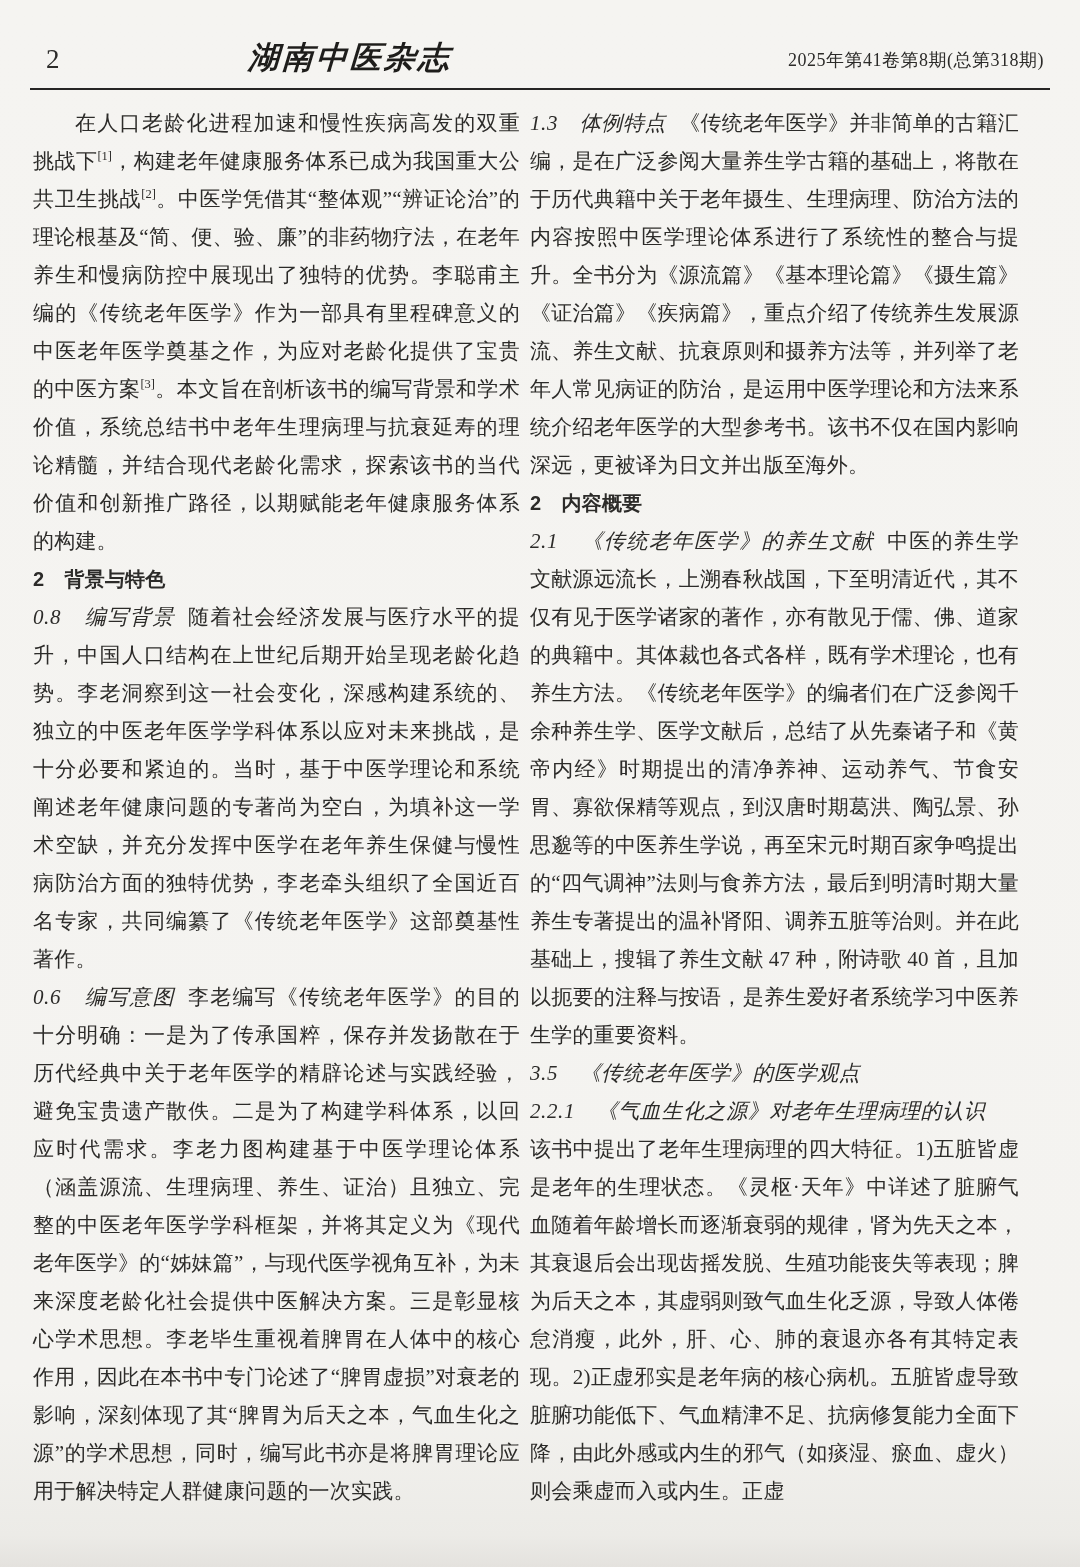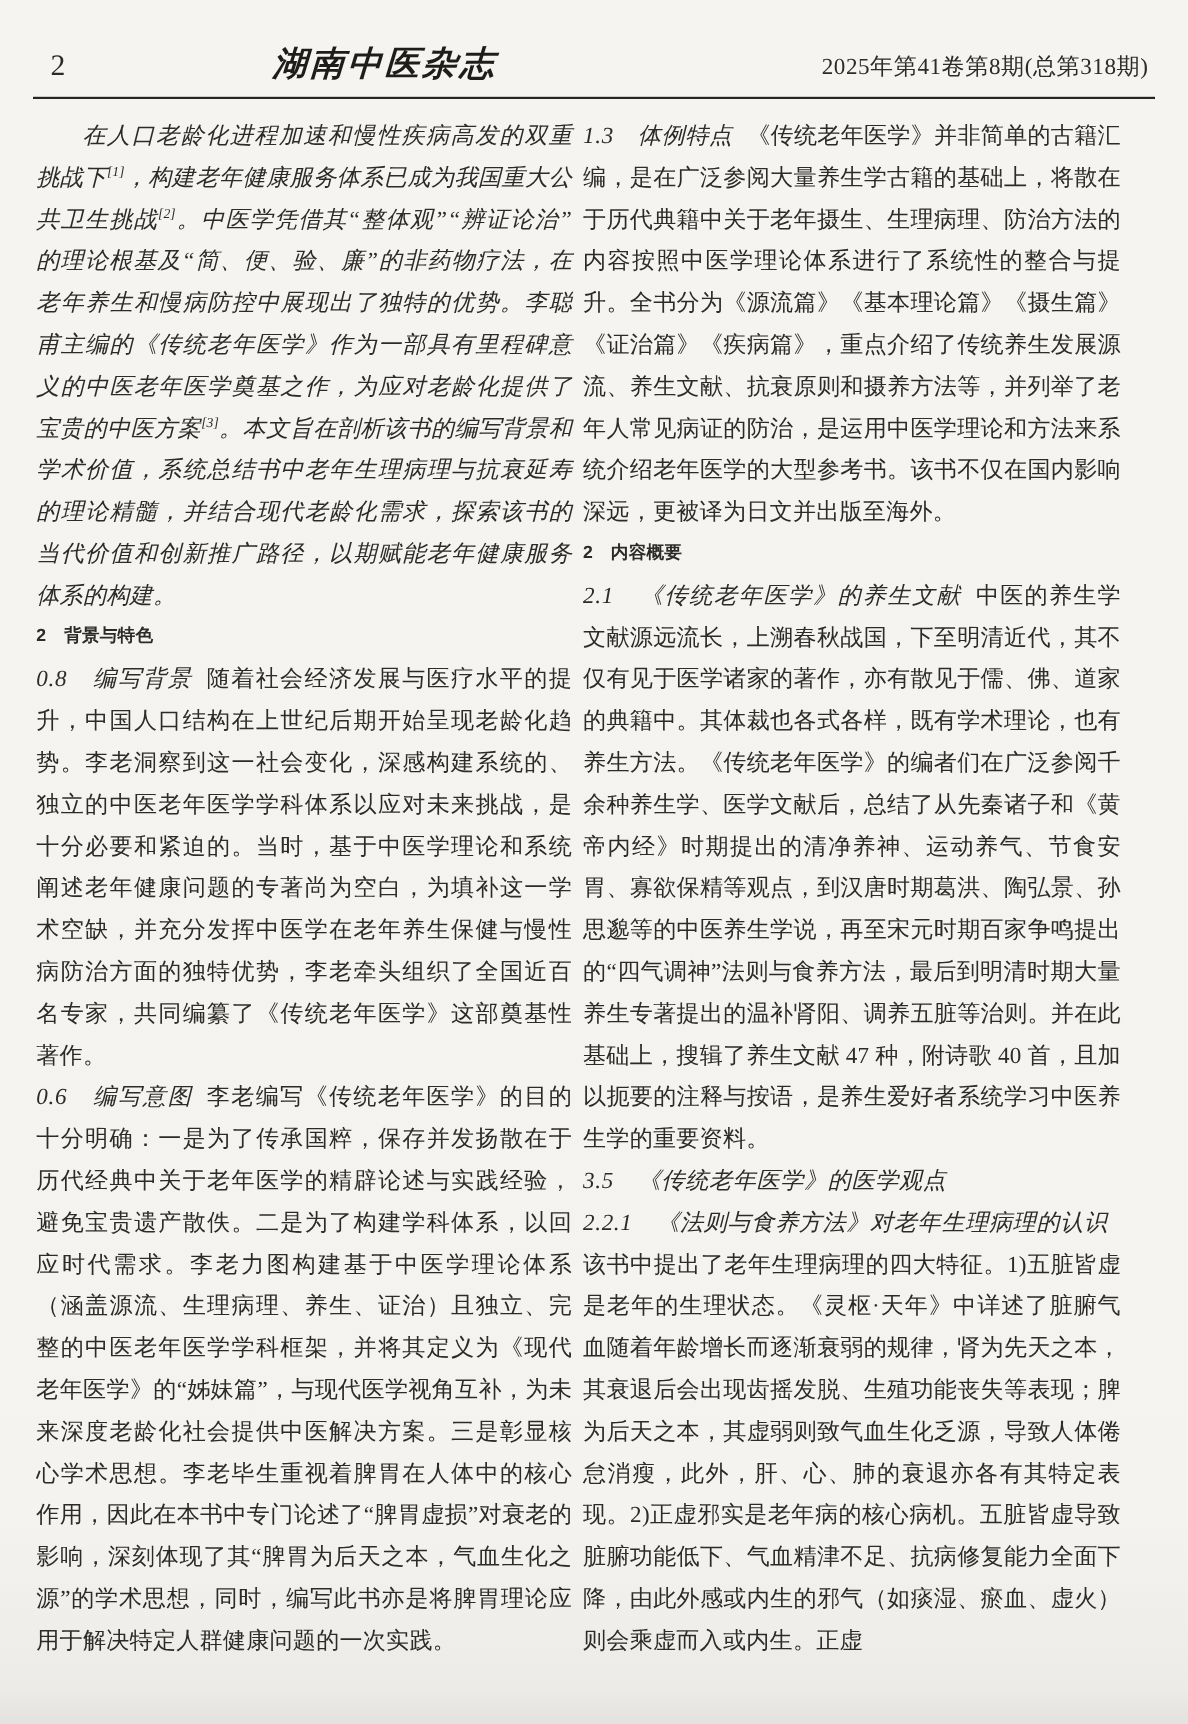--- a/index.html
+++ b/index.html
@@ -20,42 +20,42 @@
   .journal-logo {
     position:absolute; left:248px; top:40px;
     font-size:31px; line-height:36px;
     font-weight:700; font-style:italic;
     letter-spacing:3px;
     transform:skewX(-3deg);
     color:#1e1d1b;
   }
   .issue-info {
     position:absolute; right:36px; top:46px;
-    font-size:21px; line-height:28px;
+    font-size:18px; line-height:28px;
     letter-spacing:0.5px;
   }
   .header-rule {
     position:absolute; left:30px; right:30px; top:88px;
     height:2px; background:#262524;
   }
   
   .col {
     position:absolute; top:104px;
     font-size:21px; line-height:38px;
     text-align:justify;
     letter-spacing:0.2px;
   }
   .col-left  { left:33px;  width:487px; }
   .col-right { left:530px; width:489px; }
   .col p { margin:0; padding:0; }
-  .indent { text-indent:2em;font-style:italic; }
+  .indent { text-indent:2em; }
   .h-block {
     font-family:"Liberation Sans","DejaVu Sans",sans-serif;
     font-weight:700;
-    font-size:16px; line-height:38px;
+    font-size:20px; line-height:38px;
     text-align:left;
   }
   .seg-kai {
     font-style:italic;
     margin-right:13px;
     letter-spacing:0.6px;
   }
   .seg-kai.lone { margin-right:0; }
   sup.ref {
     font-size:12.5px; line-height:0;
@@ -76,16 +76,16 @@
       <p class="indent"><span>在人口老龄化进程加速和慢性疾病高发的双重挑战下</span><sup class="ref">[1]</sup><span>，构建老年健康服务体系已成为我国重大公共卫生挑战</span><sup class="ref">[2]</sup><span>。中医学凭借其“整体观”“辨证论治”的理论根基及“简、便、验、廉”的非药物疗法，在老年养生和慢病防控中展现出了独特的优势。李聪甫主编的《传统老年医学》作为一部具有里程碑意义的中医老年医学奠基之作，为应对老龄化提供了宝贵的中医方案</span><sup class="ref">[3]</sup><span>。本文旨在剖析该书的编写背景和学术价值，系统总结书中老年生理病理与抗衰延寿的理论精髓，并结合现代老龄化需求，探索该书的当代价值和创新推广路径，以期赋能老年健康服务体系的构建。</span></p>
       <div class="h-block">2　背景与特色</div>
       <p><span class="seg-kai">0.8　编写背景</span><span>随着社会经济发展与医疗水平的提升，中国人口结构在上世纪后期开始呈现老龄化趋势。李老洞察到这一社会变化，深感构建系统的、独立的中医老年医学学科体系以应对未来挑战，是十分必要和紧迫的。当时，基于中医学理论和系统阐述老年健康问题的专著尚为空白，为填补这一学术空缺，并充分发挥中医学在老年养生保健与慢性病防治方面的独特优势，李老牵头组织了全国近百名专家，共同编纂了《传统老年医学》这部奠基性著作。</span></p>
       <p><span class="seg-kai">0.6　编写意图</span><span>李老编写《传统老年医学》的目的十分明确：一是为了传承国粹，保存并发扬散在于历代经典中关于老年医学的精辟论述与实践经验，避免宝贵遗产散佚。二是为了构建学科体系，以回应时代需求。李老力图构建基于中医学理论体系（涵盖源流、生理病理、养生、证治）且独立、完整的中医老年医学学科框架，并将其定义为《现代老年医学》的“姊妹篇”，与现代医学视角互补，为未来深度老龄化社会提供中医解决方案。三是彰显核心学术思想。李老毕生重视着脾胃在人体中的核心作用，因此在本书中专门论述了“脾胃虚损”对衰老的影响，深刻体现了其“脾胃为后天之本，气血生化之源”的学术思想，同时，编写此书亦是将脾胃理论应用于解决特定人群健康问题的一次实践。</span></p>
     </div>
   <div class="col col-right">
       <p><span class="seg-kai">1.3　体例特点</span><span>《传统老年医学》并非简单的古籍汇编，是在广泛参阅大量养生学古籍的基础上，将散在于历代典籍中关于老年摄生、生理病理、防治方法的内容按照中医学理论体系进行了系统性的整合与提升。全书分为《源流篇》《基本理论篇》《摄生篇》《证治篇》《疾病篇》，重点介绍了传统养生发展源流、养生文献、抗衰原则和摄养方法等，并列举了老年人常见病证的防治，是运用中医学理论和方法来系统介绍老年医学的大型参考书。该书不仅在国内影响深远，更被译为日文并出版至海外。</span></p>
       <div class="h-block">2　内容概要</div>
       <p><span class="seg-kai">2.1　《传统老年医学》的养生文献</span><span>中医的养生学文献源远流长，上溯春秋战国，下至明清近代，其不仅有见于医学诸家的著作，亦有散见于儒、佛、道家的典籍中。其体裁也各式各样，既有学术理论，也有养生方法。《传统老年医学》的编者们在广泛参阅千余种养生学、医学文献后，总结了从先秦诸子和《黄帝内经》时期提出的清净养神、运动养气、节食安胃、寡欲保精等观点，到汉唐时期葛洪、陶弘景、孙思邈等的中医养生学说，再至宋元时期百家争鸣提出的“四气调神”法则与食养方法，最后到明清时期大量养生专著提出的温补肾阳、调养五脏等治则。并在此基础上，搜辑了养生文献 47 种，附诗歌 40 首，且加以扼要的注释与按语，是养生爱好者系统学习中医养生学的重要资料。</span></p>
       <p><span class="seg-kai lone">3.5　《传统老年医学》的医学观点</span></p>
-      <p><span class="seg-kai lone">2.2.1　《法则与食养方法》对老年生理病理的认识</span></p>
+      <p><span class="seg-kai lone">2.2.1　《气血生化之源》对老年生理病理的认识</span></p>
       <p><span>该书中提出了老年生理病理的四大特征。1)五脏皆虚是老年的生理状态。《灵枢·天年》中详述了脏腑气血随着年龄增长而逐渐衰弱的规律，肾为先天之本，其衰退后会出现齿摇发脱、生殖功能丧失等表现；脾为后天之本，其虚弱则致气血生化乏源，导致人体倦怠消瘦，此外，肝、心、肺的衰退亦各有其特定表现。2)正虚邪实是老年病的核心病机。五脏皆虚导致脏腑功能低下、气血精津不足、抗病修复能力全面下降，由此外感或内生的邪气（如痰湿、瘀血、虚火）则会乘虚而入或内生。正虚</span></p>
     </div>
 </div>
 
 </body></html>

